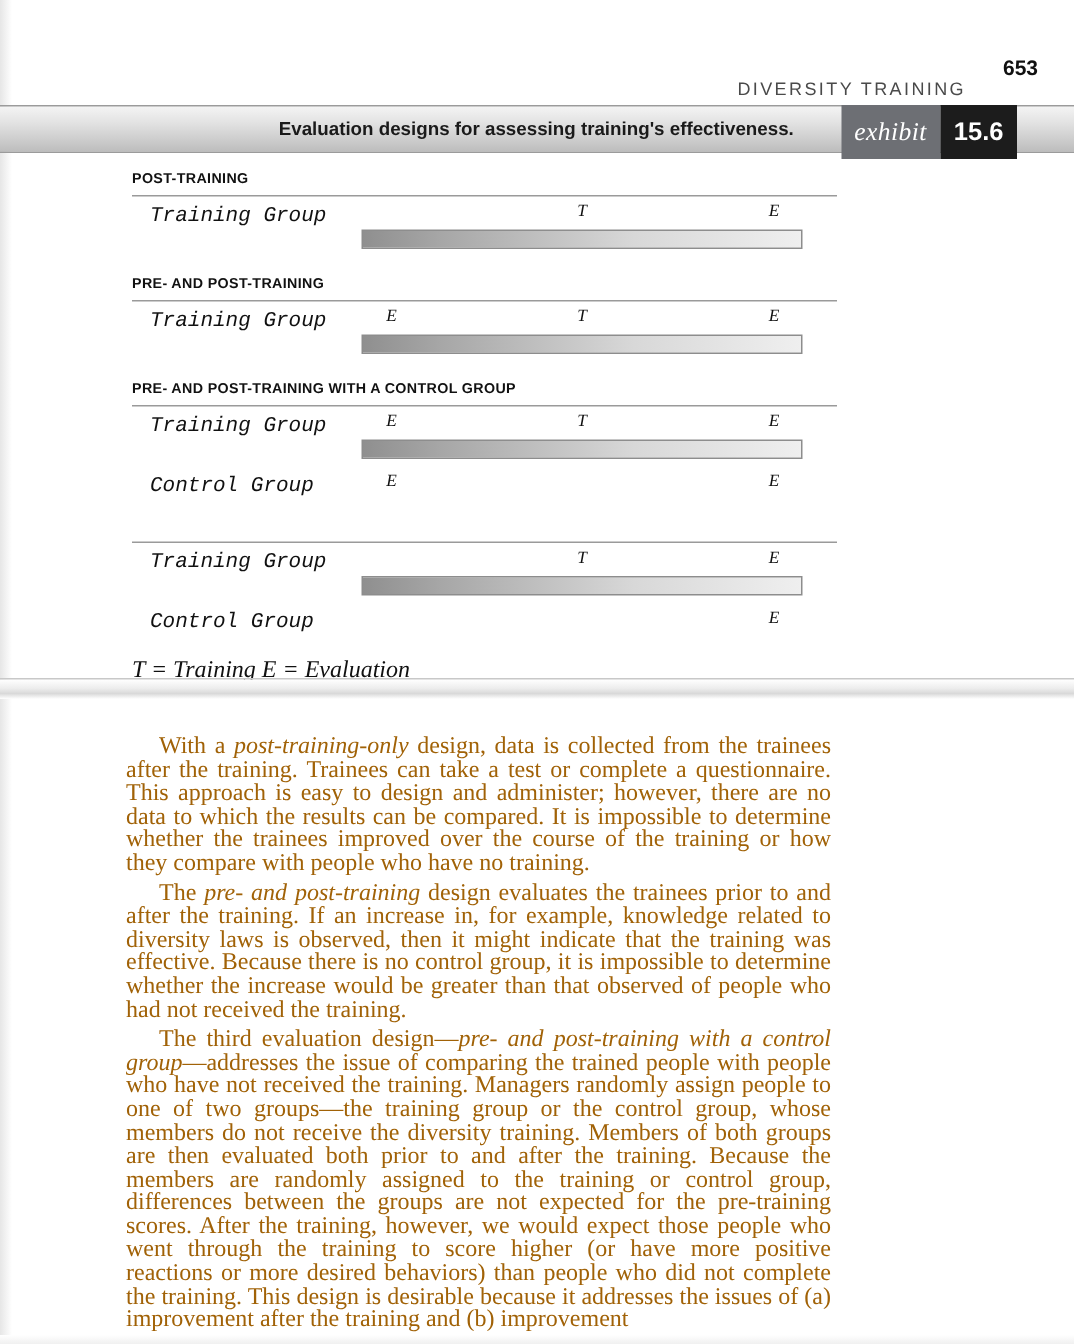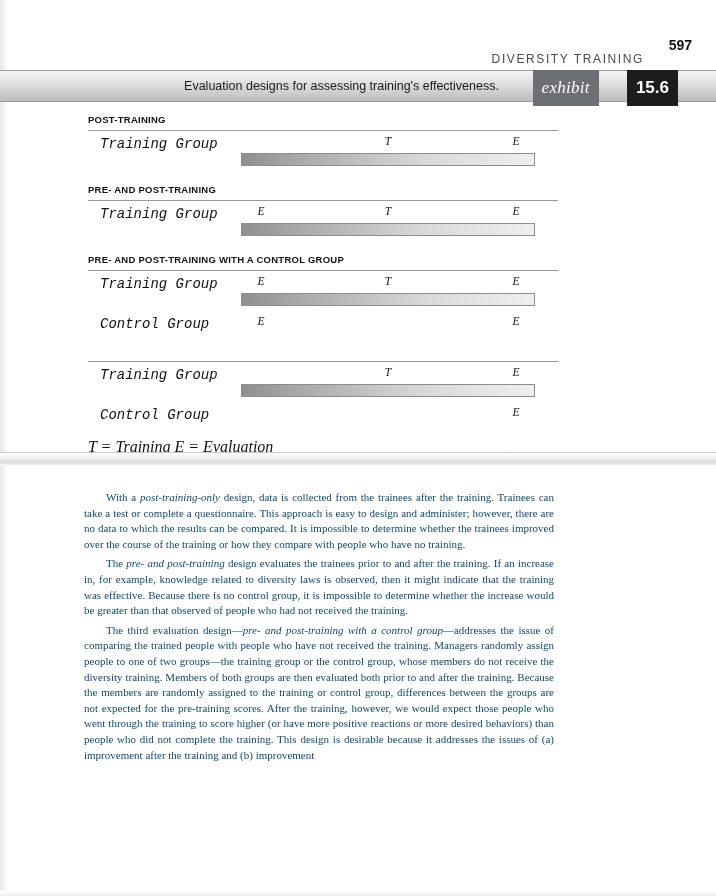--- a/index.html
+++ b/index.html
@@ -48,37 +48,36 @@
     top: 70px;
     left: 0;
     width: 716px;
     height: 32px;
     background: linear-gradient(to bottom, #f4f4f4 0%, #e3e3e3 35%, #cfcfcf 70%, #bdbdbd 100%);
     border-top: 1px solid #9b9b9b;
     border-bottom: 1px solid #9b9b9b;
   }
   .exhibit-caption {
     position: absolute;
-    left: 154px;
+    left: 170px;
     top: 8px;
     width: 375px;
     text-align: center;
     font-family: "Liberation Sans", sans-serif;
     font-size: 12.5px;
-    font-weight: normal;
+    font-weight: bold;
     color: #1a1a1a;
   }
   .exhibit-tag {
     position: absolute;
     right: 38px;
     top: 70px;
     height: 36px;
     display: flex;
     align-items: stretch;
-    gap: 28px;
   }
   .exhibit-word {
     background: #6d6f74;
     color: #fff;
     font-family: "Liberation Serif", serif;
     font-style: italic;
     font-size: 17px;
     padding: 0 9px;
     display: flex;
     align-items: center;
@@ -162,24 +161,24 @@
     border-top: 1px solid #c8c8c8;
   }
 
   
   .body-col {
     position: absolute;
     left: 84px;
     top: 490px;
     width: 470px;
     font-family: "Liberation Serif", serif;
-    font-size: 11px;
+    font-size: 16px;
     line-height: 15.6px;
     text-align: justify;
-    color: #0c4a6e;
+    color: #a16207;
   }
   .body-col p { margin: 0; }
   .body-col p + p { margin-top: 4px; }
   .indent { text-indent: 22px; }
   .it { font-style: italic; }
 
   
   .edge-left {
     position: absolute; left: 0; top: 0; width: 8px; height: 896px;
     background: linear-gradient(to right, #e6e6e6, #ffffff);
@@ -189,21 +188,21 @@
     background: linear-gradient(to top, #f0f0f0, #ffffff);
   }
 </style>
 </head>
 <body>
 
 <div class="edge-left"></div>
 
 <div class="running-head">
   <div class="rh-title">DIVERSITY TRAINING</div>
-  <div class="rh-page">597</div>
+  <div class="rh-page">653</div>
 </div>
 
 <div class="exhibit-band">
   <div class="exhibit-caption">Evaluation designs for assessing training's effectiveness.</div>
 </div>
 <div class="exhibit-tag">
   <div class="exhibit-word">exhibit</div>
   <div class="exhibit-num">15.6</div>
 </div>
 

